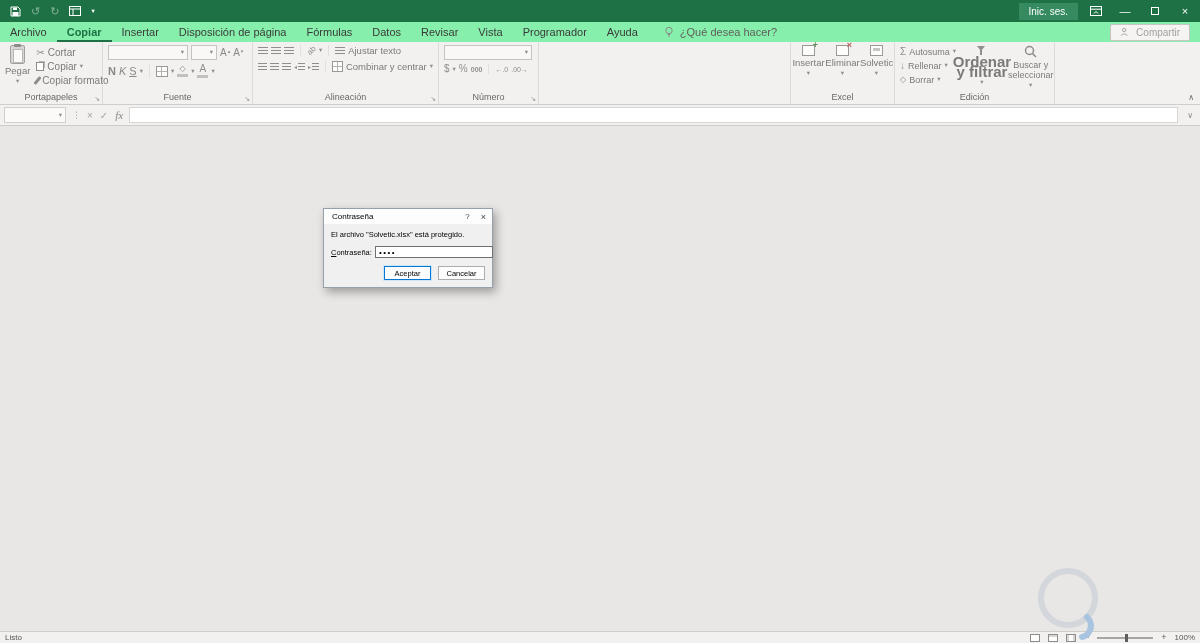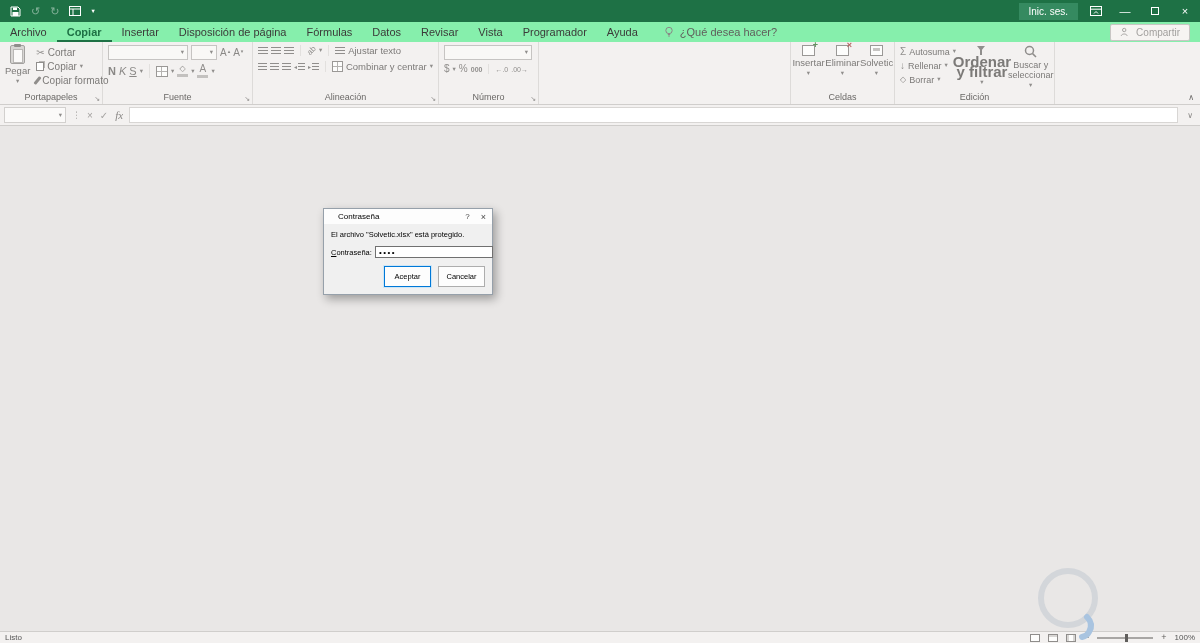--- a/index.html
+++ b/index.html
@@ -76,30 +76,30 @@
 .namebox{flex:0 0 62px;height:16px;background:#fbfaf9;border:1px solid #d2d0ce;display:flex;align-items:center;justify-content:flex-end;padding:0 3px;}
 .fdots{color:#a5a3a1;font-size:9px;}
 .fbtns{display:flex;align-items:center;gap:7px;color:#a5a3a1;font-size:10px;}
 .fx{font-family:Liberation Serif, serif;font-style:italic;font-size:11px;color:#8a8886;}
 .finput{flex:1;height:16px;background:#fff;border:1px solid #d8d6d4;}
 .fchev{color:#8a8886;font-size:8px;padding:0 3px;}
 
 
 .canvas{flex:1;position:relative;background:#e9e7e6;}
 .dlg{position:absolute;left:323px;top:82px;width:170px;background:#f0f0f0;border:1px solid #96a0aa;box-shadow:3px 4px 9px rgba(0,0,0,.33);}
-.dlgtb{height:15px;background:#fdfdfd;display:flex;align-items:center;padding-left:14px;}
+.dlgtb{height:15px;background:#fdfdfd;display:flex;align-items:center;padding-left:8px;}
 .dlgtitle{font-size:8px;color:#000;}
 .dlghelp{margin-left:auto;width:15px;text-align:center;font-size:8px;color:#464646;}
 .dlgx{width:17px;text-align:center;font-size:9px;color:#464646;}
 .dlgbody{padding:6px 7px 7px;}
 .dlgmsg{font-size:7.5px;color:#000;margin-bottom:7px;white-space:nowrap;}
 .dlgrow{display:flex;align-items:center;gap:3px;margin-bottom:8px;font-size:7.5px;color:#000;}
 .dlginput{flex:1;height:12px;background:#fff;border:1px solid #707070;font-size:8px;letter-spacing:1.5px;padding:0 3px;color:#000;font-family:"Liberation Sans",sans-serif;}
 .dlgbtns{display:flex;justify-content:flex-end;gap:7px;}
-.btn{width:47px;height:21px;display:flex;align-items:center;justify-content:center;font-size:7.5px;color:#000;background:#fdfdfd;border:1px solid #adadad;}
+.btn{width:47px;height:14px;display:flex;align-items:center;justify-content:center;font-size:7.5px;color:#000;background:#fdfdfd;border:1px solid #adadad;}
 .btn.def{border:1px solid #0078d7;box-shadow:0 0 0 1px #cde6f7;}
 .u{text-decoration:underline;}
 .wm{position:absolute;left:1033px;top:440px;}
 
 
 .sbar{flex:0 0 12px;background:#f3f1f0;border-top:1px solid #d0cecc;display:flex;align-items:center;padding:0 5px;font-size:8px;color:#555;}
 .sright{margin-left:auto;display:flex;align-items:center;gap:8px;}
 .vico{width:10px;height:8px;border:1px solid #8f8d8b;background:#fdfdfc;}
 .vico.pg{box-shadow:inset 0 2px 0 #d8d6d4;}
 .vico.pb{box-shadow:inset 2px 0 0 #d8d6d4,inset -2px 0 0 #d8d6d4;}
@@ -324,21 +324,21 @@
         <span class="lbl">Eliminar</span>
         <span class="dd">▾</span>
       </div>
       <div class="bigbtn" style="width:30px">
         <span class="cellico fmtc"></span>
         <span class="lbl">Solvetic</span>
         <span class="dd">▾</span>
       </div>
     </div>
     <div class="gname">
-        <span>Celdas</span>
+        <span>Excel</span>
       </div>
   </div>
 
   <div class="grp" style="width:160px">
     <div class="gbody" style="display:flex;gap:4px;">
       <div style="width:58px;display:flex;flex-direction:column;gap:1px;">
         <div class="erow">
             <span class="mini">Σ</span>
             <span>Autosuma</span>
             <span class="dd">▾</span>

